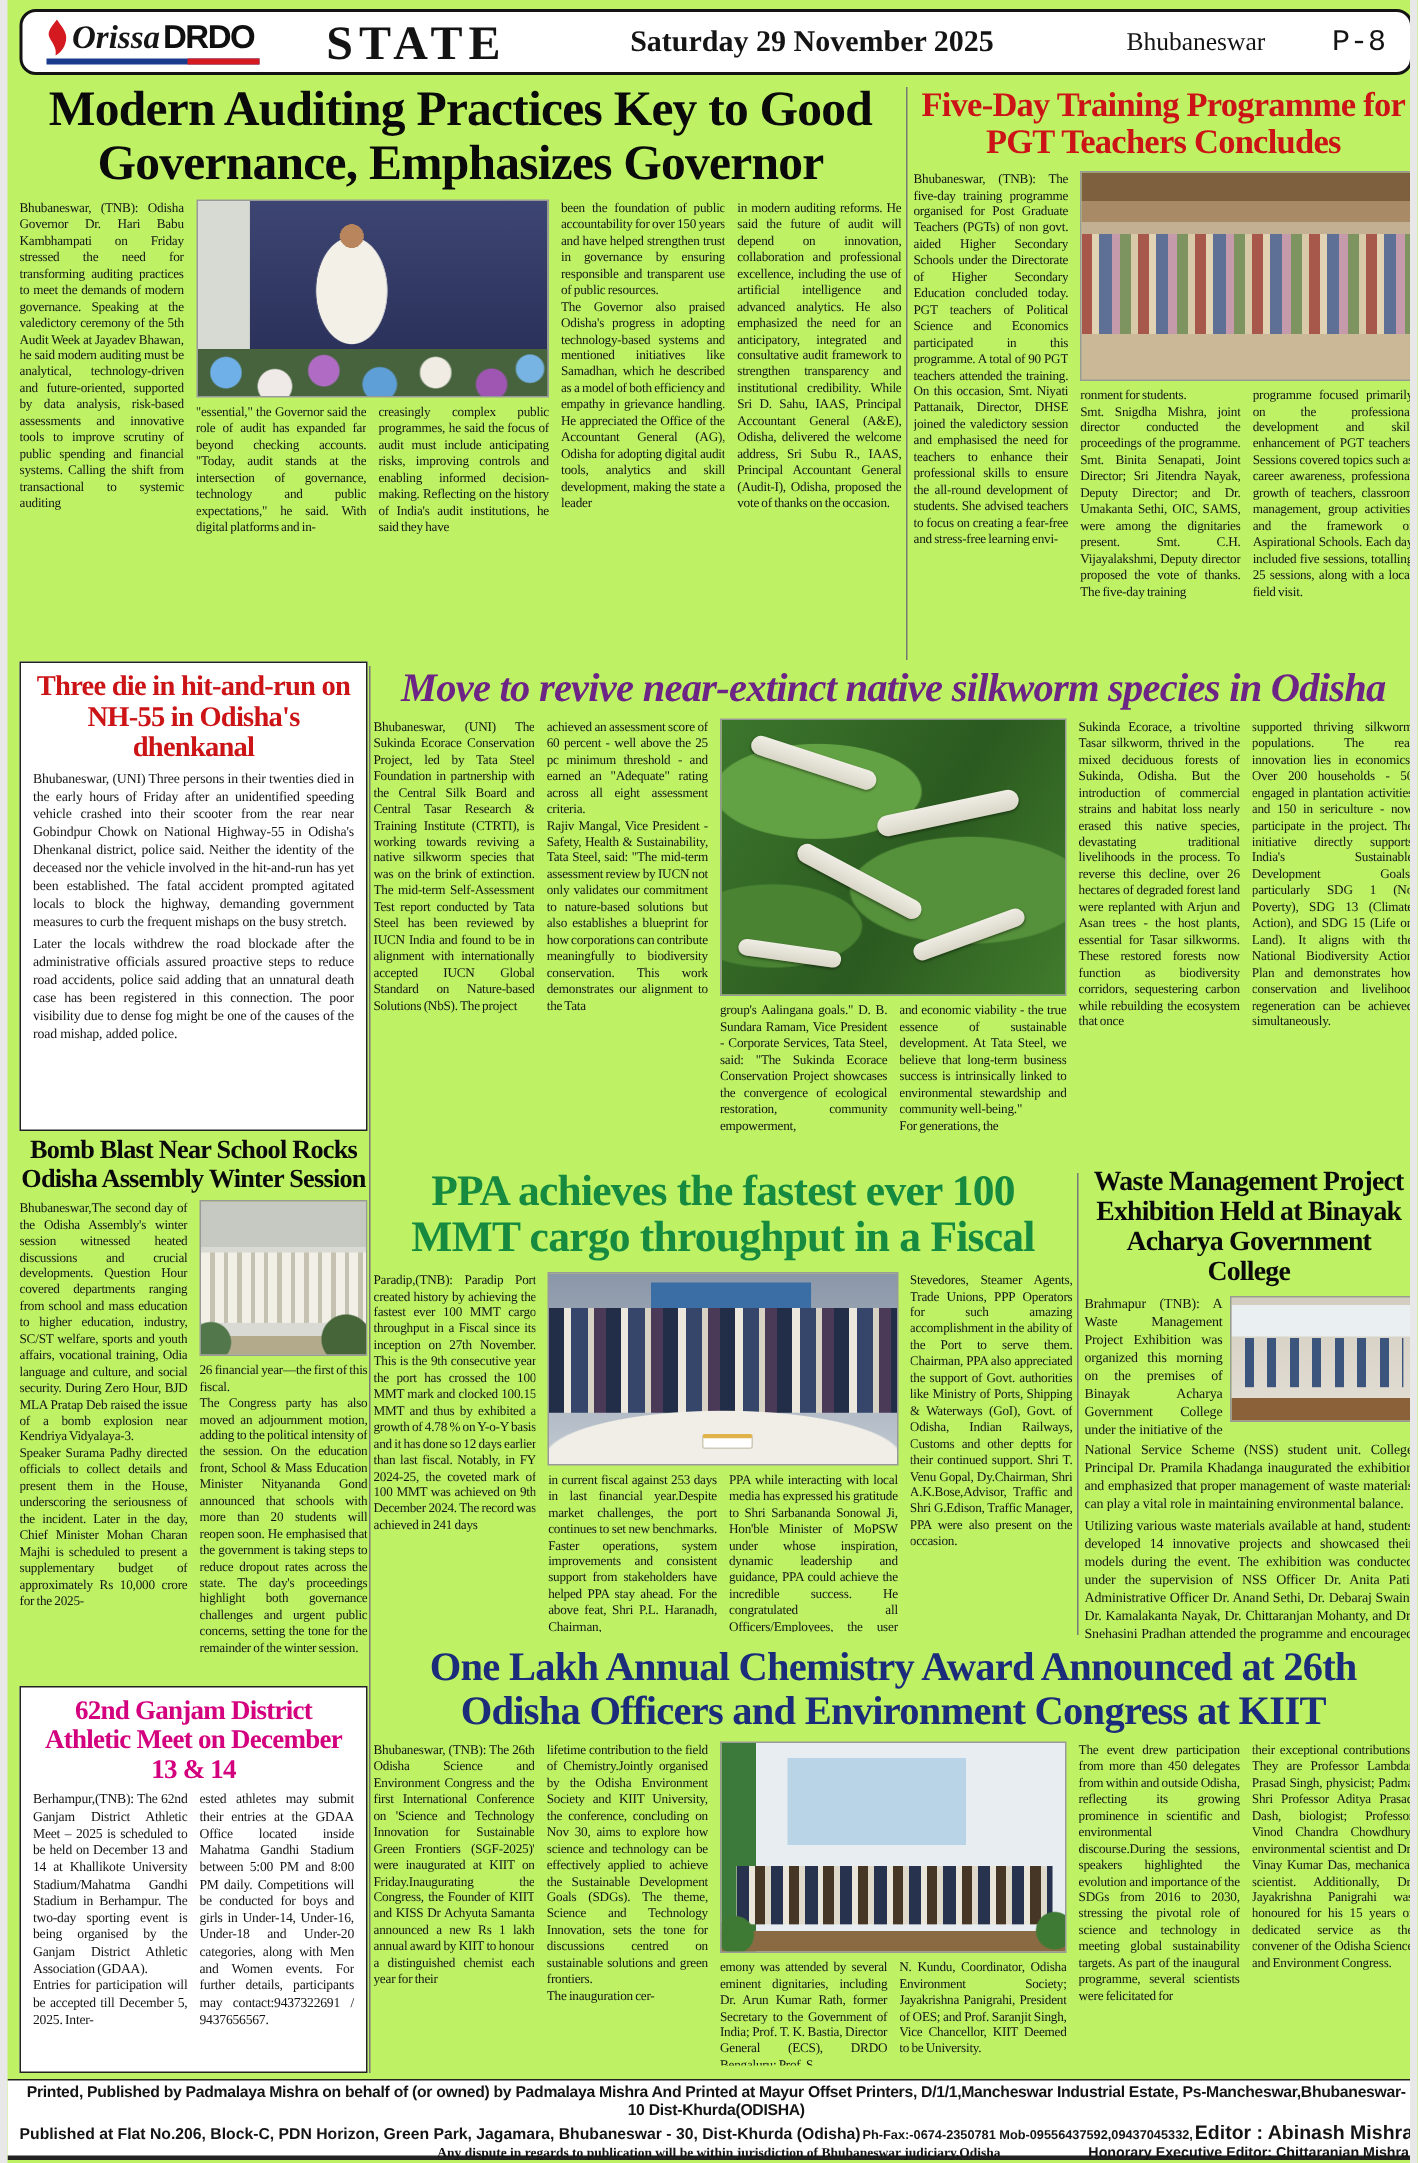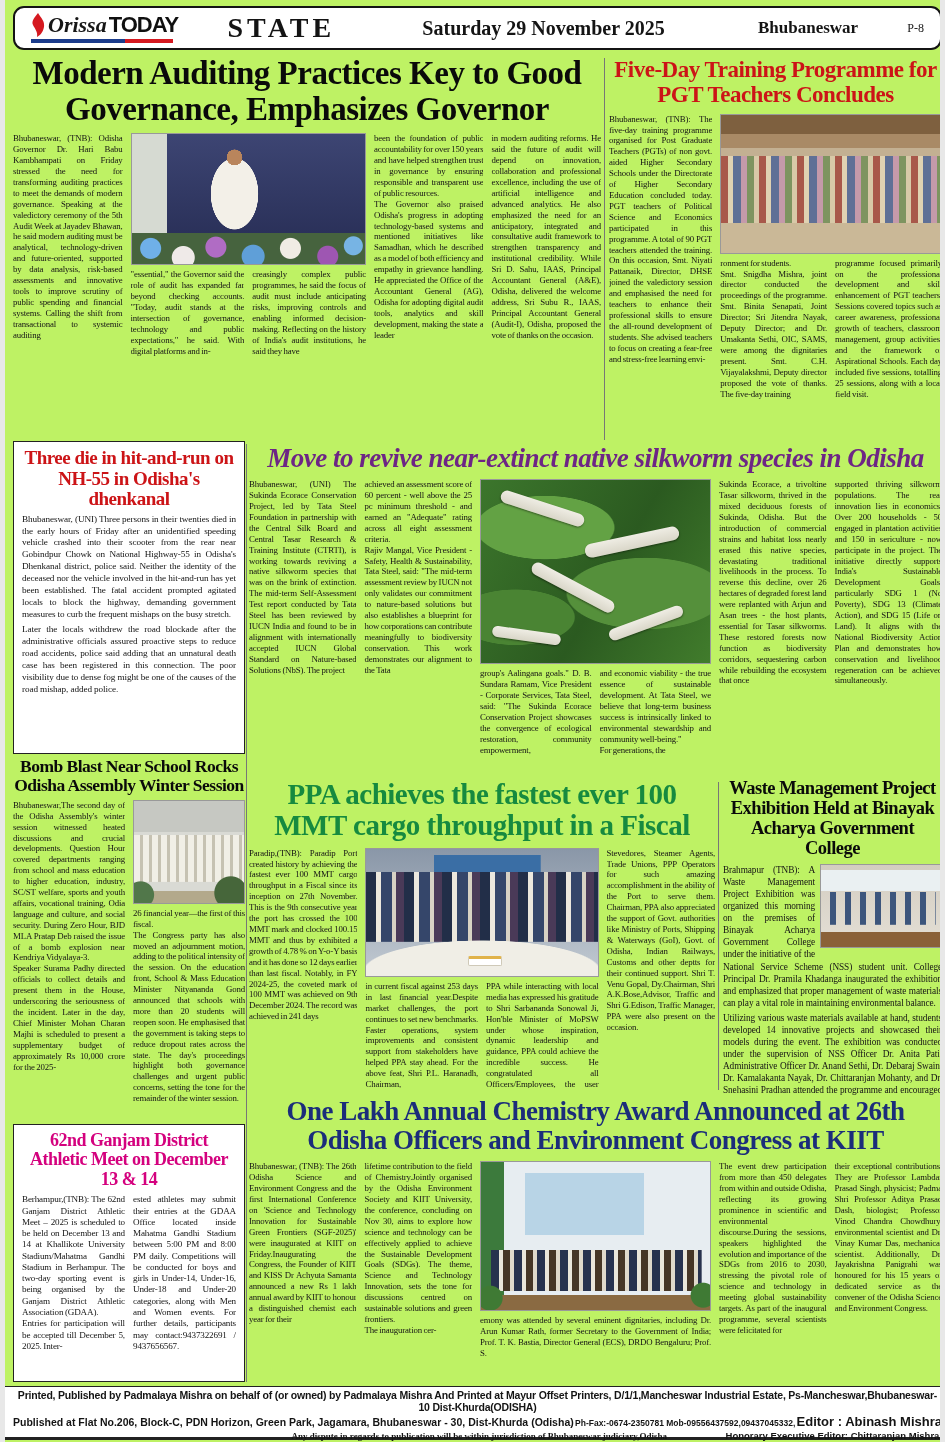--- a/index.html
+++ b/index.html
@@ -9,24 +9,24 @@
   
   .masthead { position:absolute; left:8px; top:6px; width:929px; height:44px;
     border:2px solid #141414; border-radius:11px; display:flex; align-items:center;
     padding:0 16px; justify-content:space-between; background:#fff; }
   .logo { display:flex; flex-direction:column; line-height:1; }
   .logo-row { display:flex; align-items:center; gap:2px; }
   .logo-orissa { font-style:italic; font-weight:bold; font-size:22px; color:#161616; }
   .logo-today { font-family:"Liberation Sans", sans-serif; font-weight:bold; font-size:22px; letter-spacing:-1px; color:#101010; }
   .logo-bars { margin-top:2px; height:4px; width:142px; background:#1b3c8c; position:relative; }
   .logo-bars::after { content:""; position:absolute; right:0; top:0; height:100%; width:34%; background:#d51920; }
-  .m-state { font-size:28px; font-weight:bold; letter-spacing:4px; }
+  .m-state { font-size:32px; font-weight:bold; letter-spacing:4px; }
   .m-date  { font-size:20px; font-weight:bold;margin-left:38px; }
-  .m-city  { font-size:17px; font-weight:bold;margin-left:44px; }
-  .m-page  { font-size:12px; }
+  .m-city  { font-size:17px; font-weight:normal;margin-left:44px; }
+  .m-page  { font-size:20px;font-family:Liberation Mono, monospace; }
 
   
   section { position:absolute; overflow:hidden; }
   h1 { text-align:center; font-weight:bold; line-height:1.08; letter-spacing:-.5px; }
   .cols { display:flex; gap:8px; }
   .col { flex:1 1 0; overflow:hidden; text-align:justify; font-size:8.8px; line-height:1.24;
          letter-spacing:-.15px; word-spacing:-.5px; white-space:pre-line; hyphens:auto; }
   .colgroup { flex:2.15 1 0; display:flex; flex-direction:column; min-width:0; }
   .subcols { display:flex; gap:8px; flex:1 1 auto; min-height:0; }
   .photo { display:block; width:100%; margin:0 0 4px 0; position:relative; overflow:hidden; border:1px solid #999; }
@@ -145,21 +145,21 @@
 
 <div class="page">
 
   <header class="masthead">
     <div class="logo">
       <div class="logo-row">
         <svg width="15" height="24" viewBox="0 0 15 24">
           <path d="M7 0 C10 5 14 8 13 14 C12 20 8 23 6 24 C7 19 4 16 2 12 C0 8 4 4 7 0 Z" fill="#d51920"></path>
         </svg>
         <span class="logo-orissa">Orissa</span>
-        <span class="logo-today">TODAY</span>
+        <span class="logo-today">DRDO</span>
       </div>
       <div class="logo-bars"></div>
     </div>
     <div class="m-state">STATE</div>
     <div class="m-date">Saturday 29 November 2025</div>
     <div class="m-city">Bhubaneswar</div>
     <div class="m-page">P-8</div>
   </header>
 
   <section class="governor">
@@ -282,20 +282,21 @@
   <section class="chemistry">
     <h1>One Lakh Annual Chemistry Award Announced at 26th Odisha Officers and Environment Congress at KIIT</h1>
     <div class="cols">
       <div class="col">Bhubaneswar, (TNB): The 26th Odisha Science and Environment Congress and the first International Conference on 'Science and Technology Innovation for Sustainable Green Frontiers (SGF-2025)' were inaugurated at KIIT on Friday.Inaugurating the Congress, the Founder of KIIT and KISS Dr Achyuta Samanta announced a new Rs 1 lakh annual award by KIIT to honour a distinguished chemist each year for their</div>
       <div class="col">lifetime contribution to the field of Chemistry.Jointly organised by the Odisha Environment Society and KIIT University, the conference, concluding on Nov 30, aims to explore how science and technology can be effectively applied to achieve the Sustainable Development Goals (SDGs). The theme, Science and Technology Innovation, sets the tone for discussions centred on sustainable solutions and green frontiers.
 The inauguration cer-</div>
       <div class="colgroup">
         <figure class="photo chem-photo"></figure>
         <div class="subcols">
           <div class="col">emony was attended by several eminent dignitaries, including Dr. Arun Kumar Rath, former Secretary to the Government of India; Prof. T. K. Bastia, Director General (ECS), DRDO Bengaluru; Prof. S.</div>
+          <div class="col">N. Kundu, Coordinator, Odisha Environment Society; Jayakrishna Panigrahi, President of OES; and Prof. Saranjit Singh, Vice Chancellor, KIIT Deemed to be University.</div>
         </div>
       </div>
       <div class="col">The event drew participation from more than 450 delegates from within and outside Odisha, reflecting its growing prominence in scientific and environmental discourse.During the sessions, speakers highlighted the evolution and importance of the SDGs from 2016 to 2030, stressing the pivotal role of science and technology in meeting global sustainability targets. As part of the inaugural programme, several scientists were felicitated for</div>
       <div class="col">their exceptional contributions. They are Professor Lambdar Prasad Singh, physicist; Padma Shri Professor Aditya Prasad Dash, biologist; Professor Vinod Chandra Chowdhury, environmental scientist and Dr. Vinay Kumar Das, mechanical scientist. Additionally, Dr. Jayakrishna Panigrahi was honoured for his 15 years of dedicated service as the convener of the Odisha Science and Environment Congress.</div>
     </div>
   </section>
 
   <footer>
     <div class="f1">Printed, Published by Padmalaya Mishra on behalf of (or owned) by Padmalaya Mishra And Printed at  Mayur Offset Printers, D/1/1,Mancheswar Industrial Estate, Ps-Mancheswar,Bhubaneswar-10 Dist-Khurda(ODISHA)</div>
     <div class="f2">

